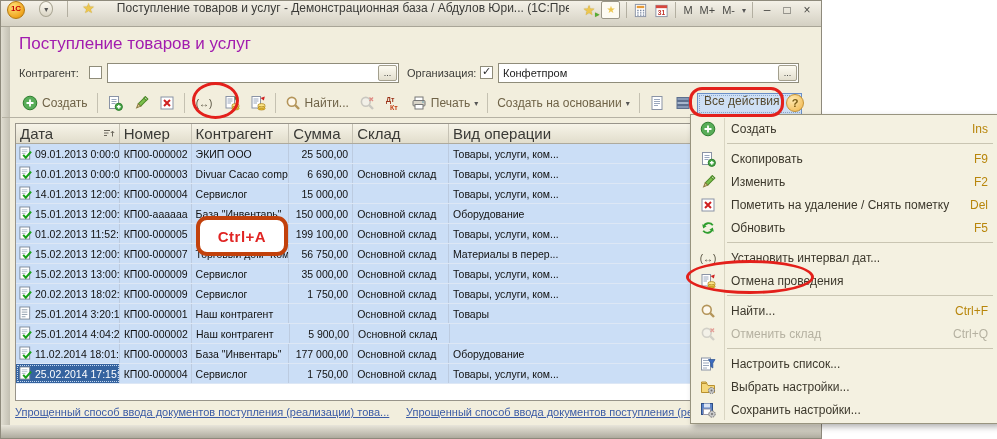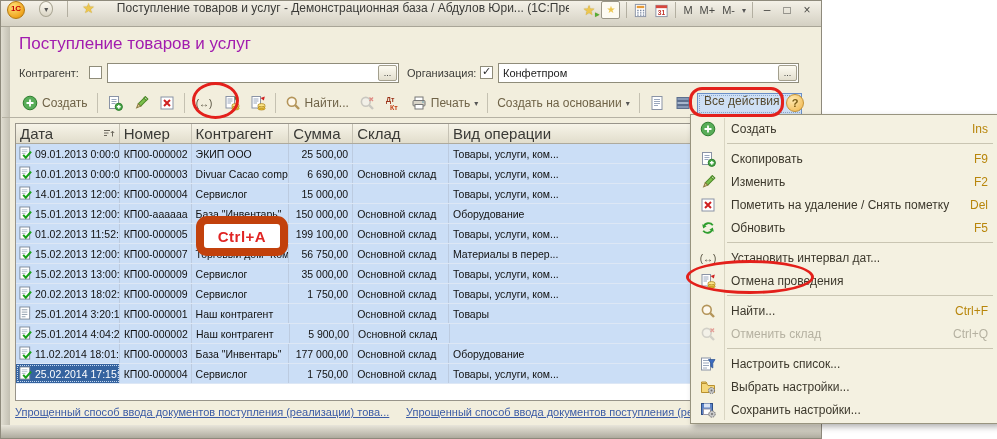--- a/index.html
+++ b/index.html
@@ -99,21 +99,21 @@
   .mi.dis .milbl,.mi.dis .mishort{color:#b5b1a1}
   .mi.dis .mi-icon{opacity:.45}
   .msep{height:7px;position:relative}
   .msep::after{content:"";position:absolute;left:36px;right:4px;top:3px;height:1px;background:#c9c5b2}
 
   
   .ann{position:absolute;border:3px solid #e3201b;z-index:20;box-sizing:border-box}
   .ann.ellipse{border-radius:50%}
   .ann.rrect{border-radius:13px}
   .callout{position:absolute;left:196px;top:216px;width:92px;height:40px;box-sizing:border-box;
-           background:#fff;border:8px solid #c2410c;border-radius:11px;z-index:8;
+           background:#fff;border:4px solid #c2410c;border-radius:11px;z-index:8;
            display:flex;align-items:center;justify-content:center;
            font-size:15px;font-weight:bold;color:#e02423;letter-spacing:.5px}
 </style>
 </head>
 <body>
 
 <div class="window">
 
   <div class="titlebar">
     <span class="icon logo">

